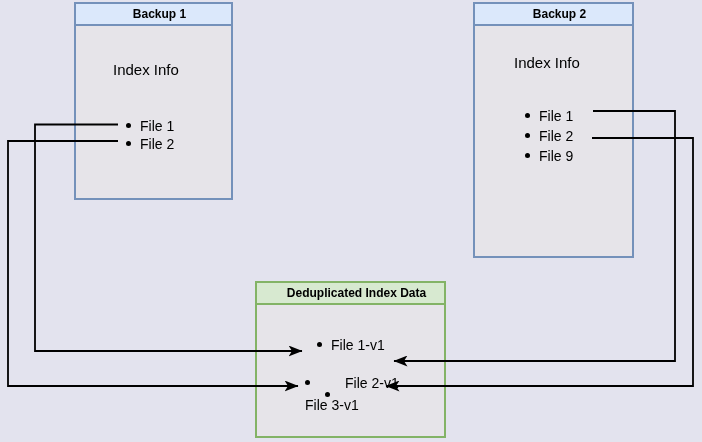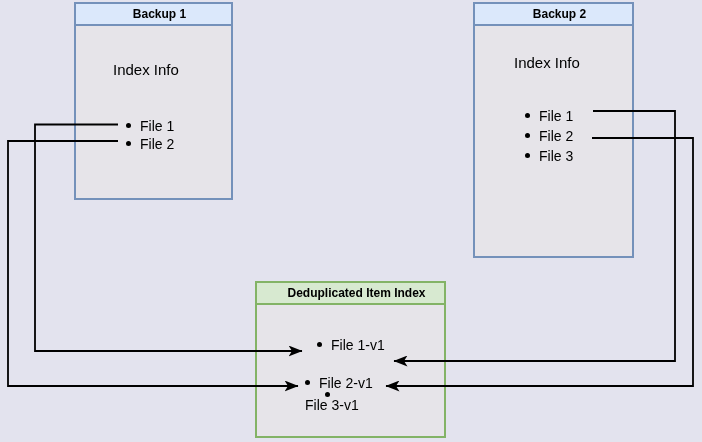--- a/index.html
+++ b/index.html
@@ -52,31 +52,31 @@
     <div class="item" style="left:50px;top:102px;">
       <span class="dot"></span>
       <span>File 1</span>
     </div>
     <div class="item" style="left:50px;top:122px;">
       <span class="dot"></span>
       <span>File 2</span>
     </div>
     <div class="item" style="left:50px;top:142px;">
       <span class="dot"></span>
-      <span>File 3</span>
+      <span>File 9</span>
     </div>
   </div>
 
   <div class="node green" style="left:255px;top:281px;width:191px;height:157px;">
-    <div class="hdr">Deduplicated Item Index</div>
+    <div class="hdr">Deduplicated Index Data</div>
     <div class="item" style="left:60px;top:52px;">
       <span class="dot"></span>
       <span>File 1-v1</span>
     </div>
-    <div class="item" style="left:48px;top:90px;">
+    <div class="item" style="left:48px;top:90px;gap:26px;">
       <span class="dot"></span>
       <span>File 2-v1</span>
     </div>
     <div class="item" style="left:48px;top:109px;flex-direction:column;">
       <span class="dot"></span>
       <span>File 3-v1</span>
     </div>
   </div>
 
   <svg class="edges" width="702" height="442" viewBox="0 0 702 442">

